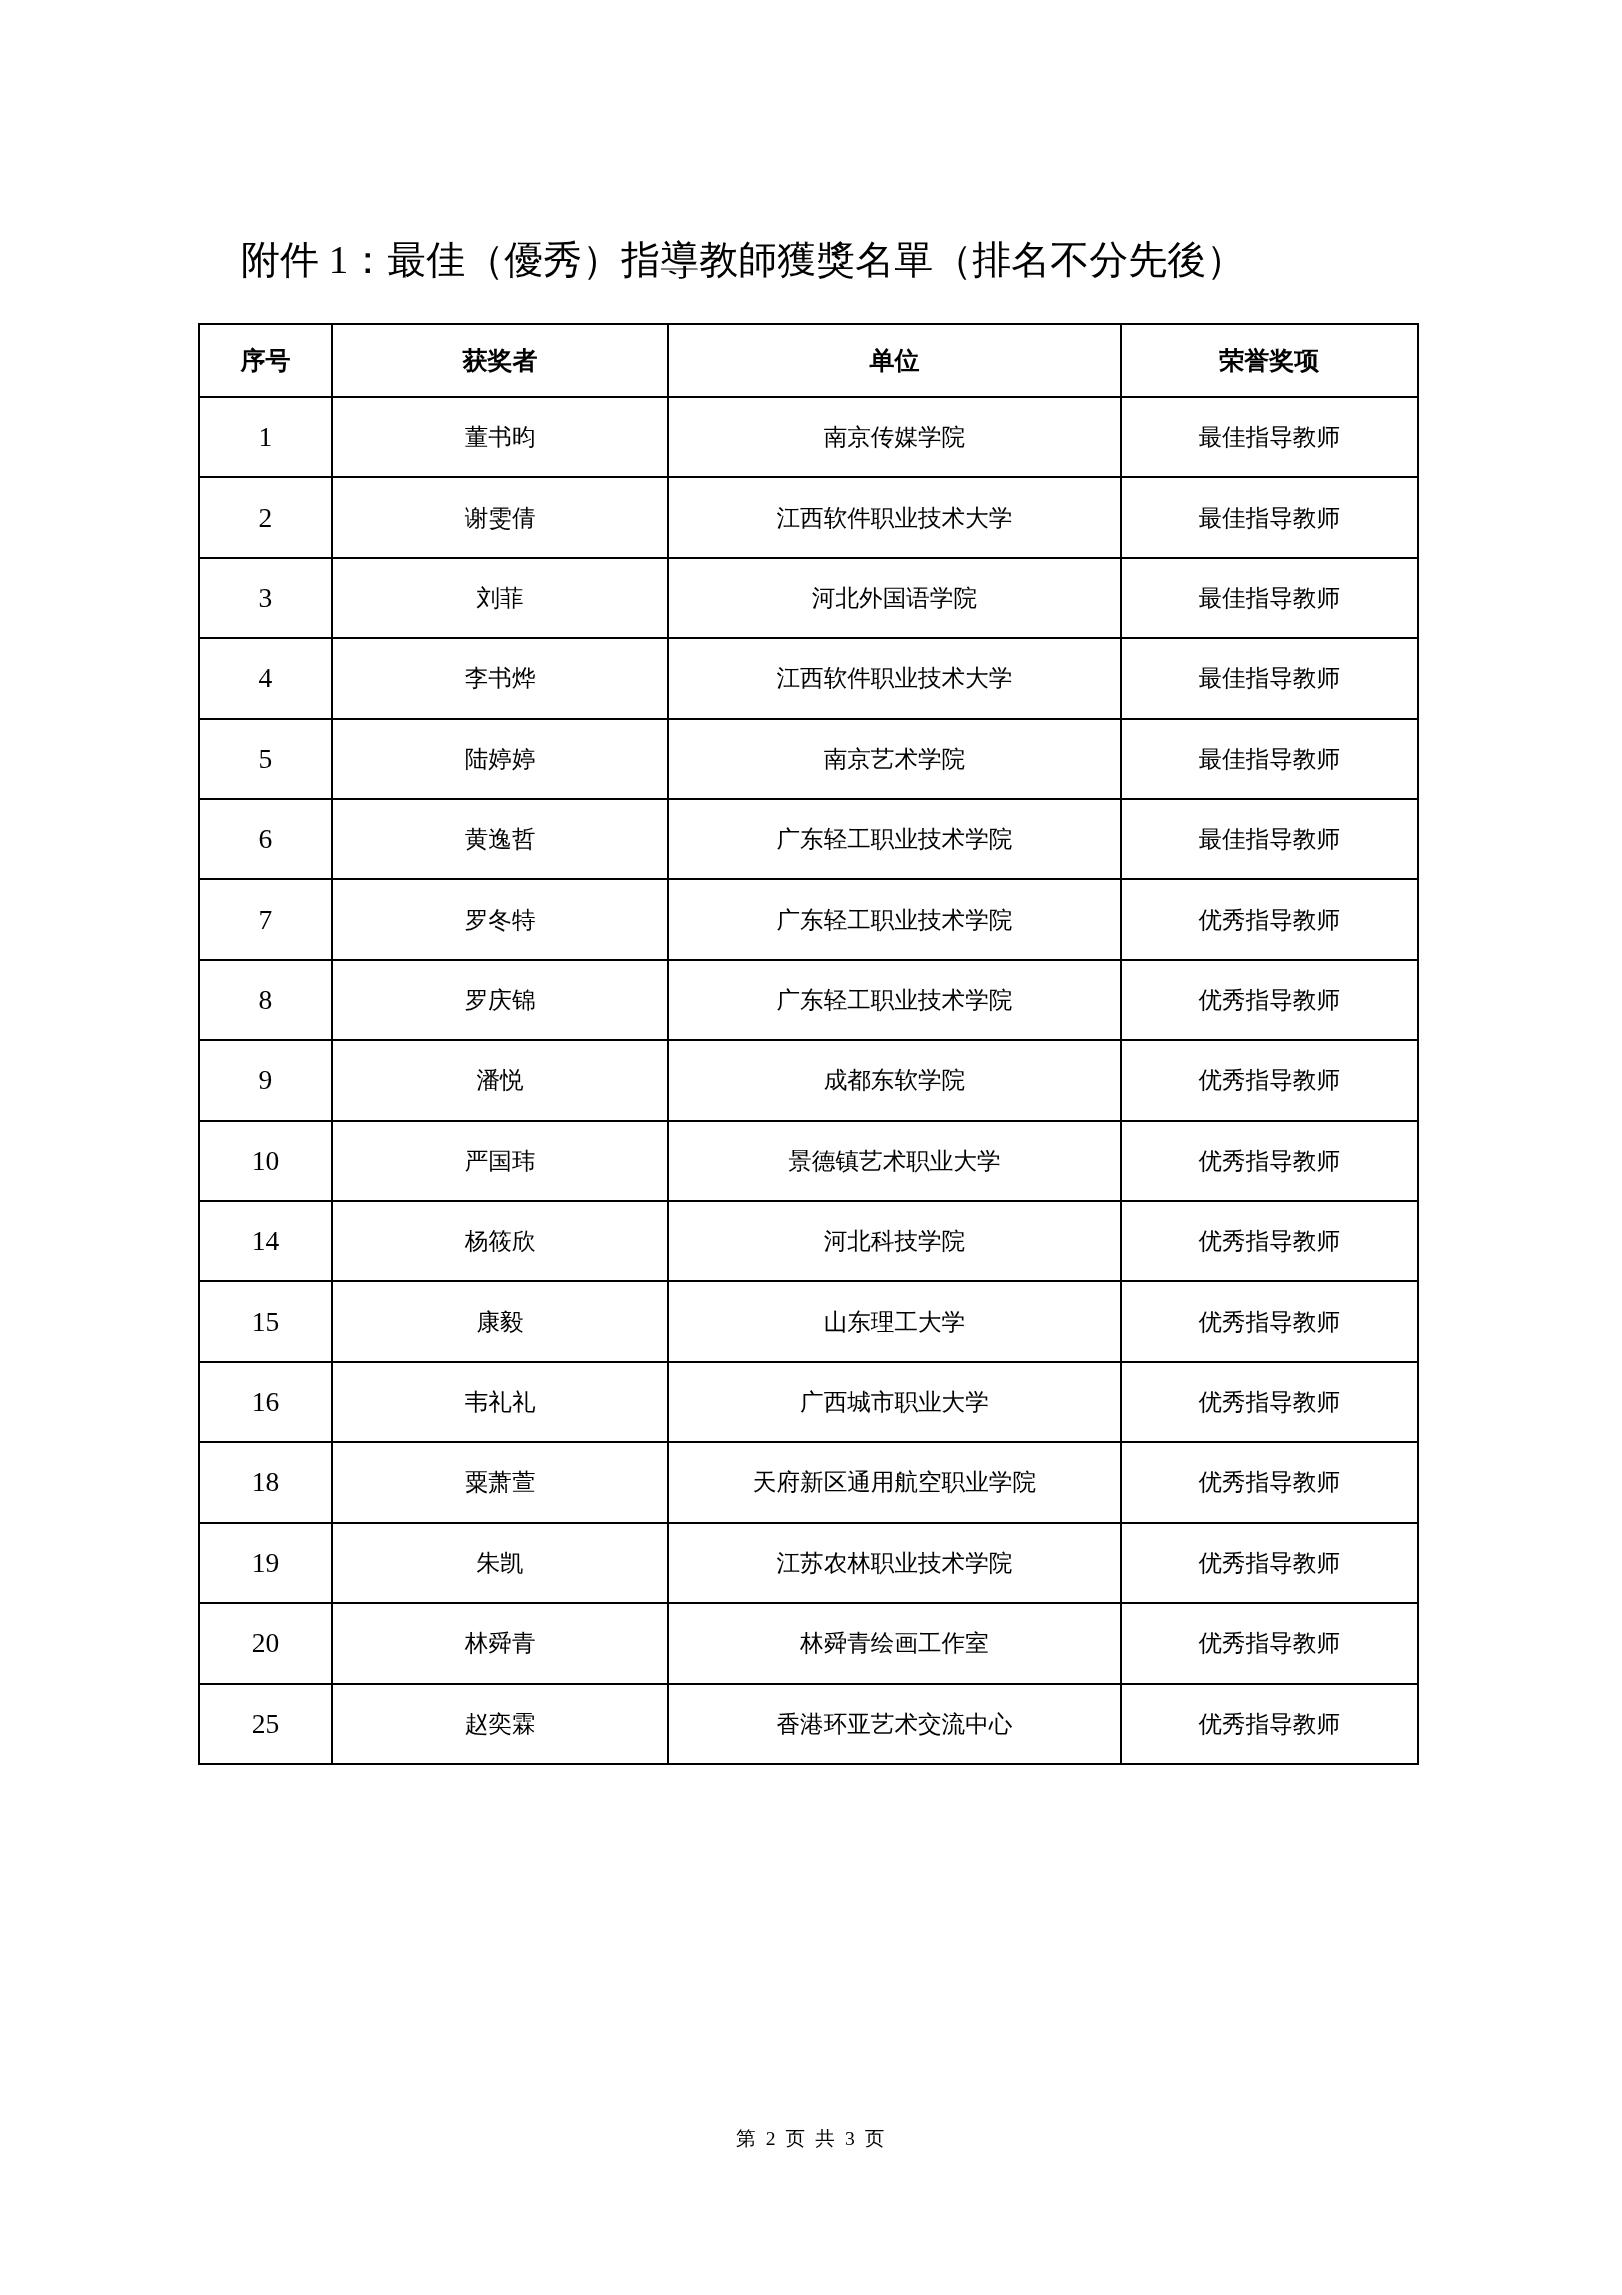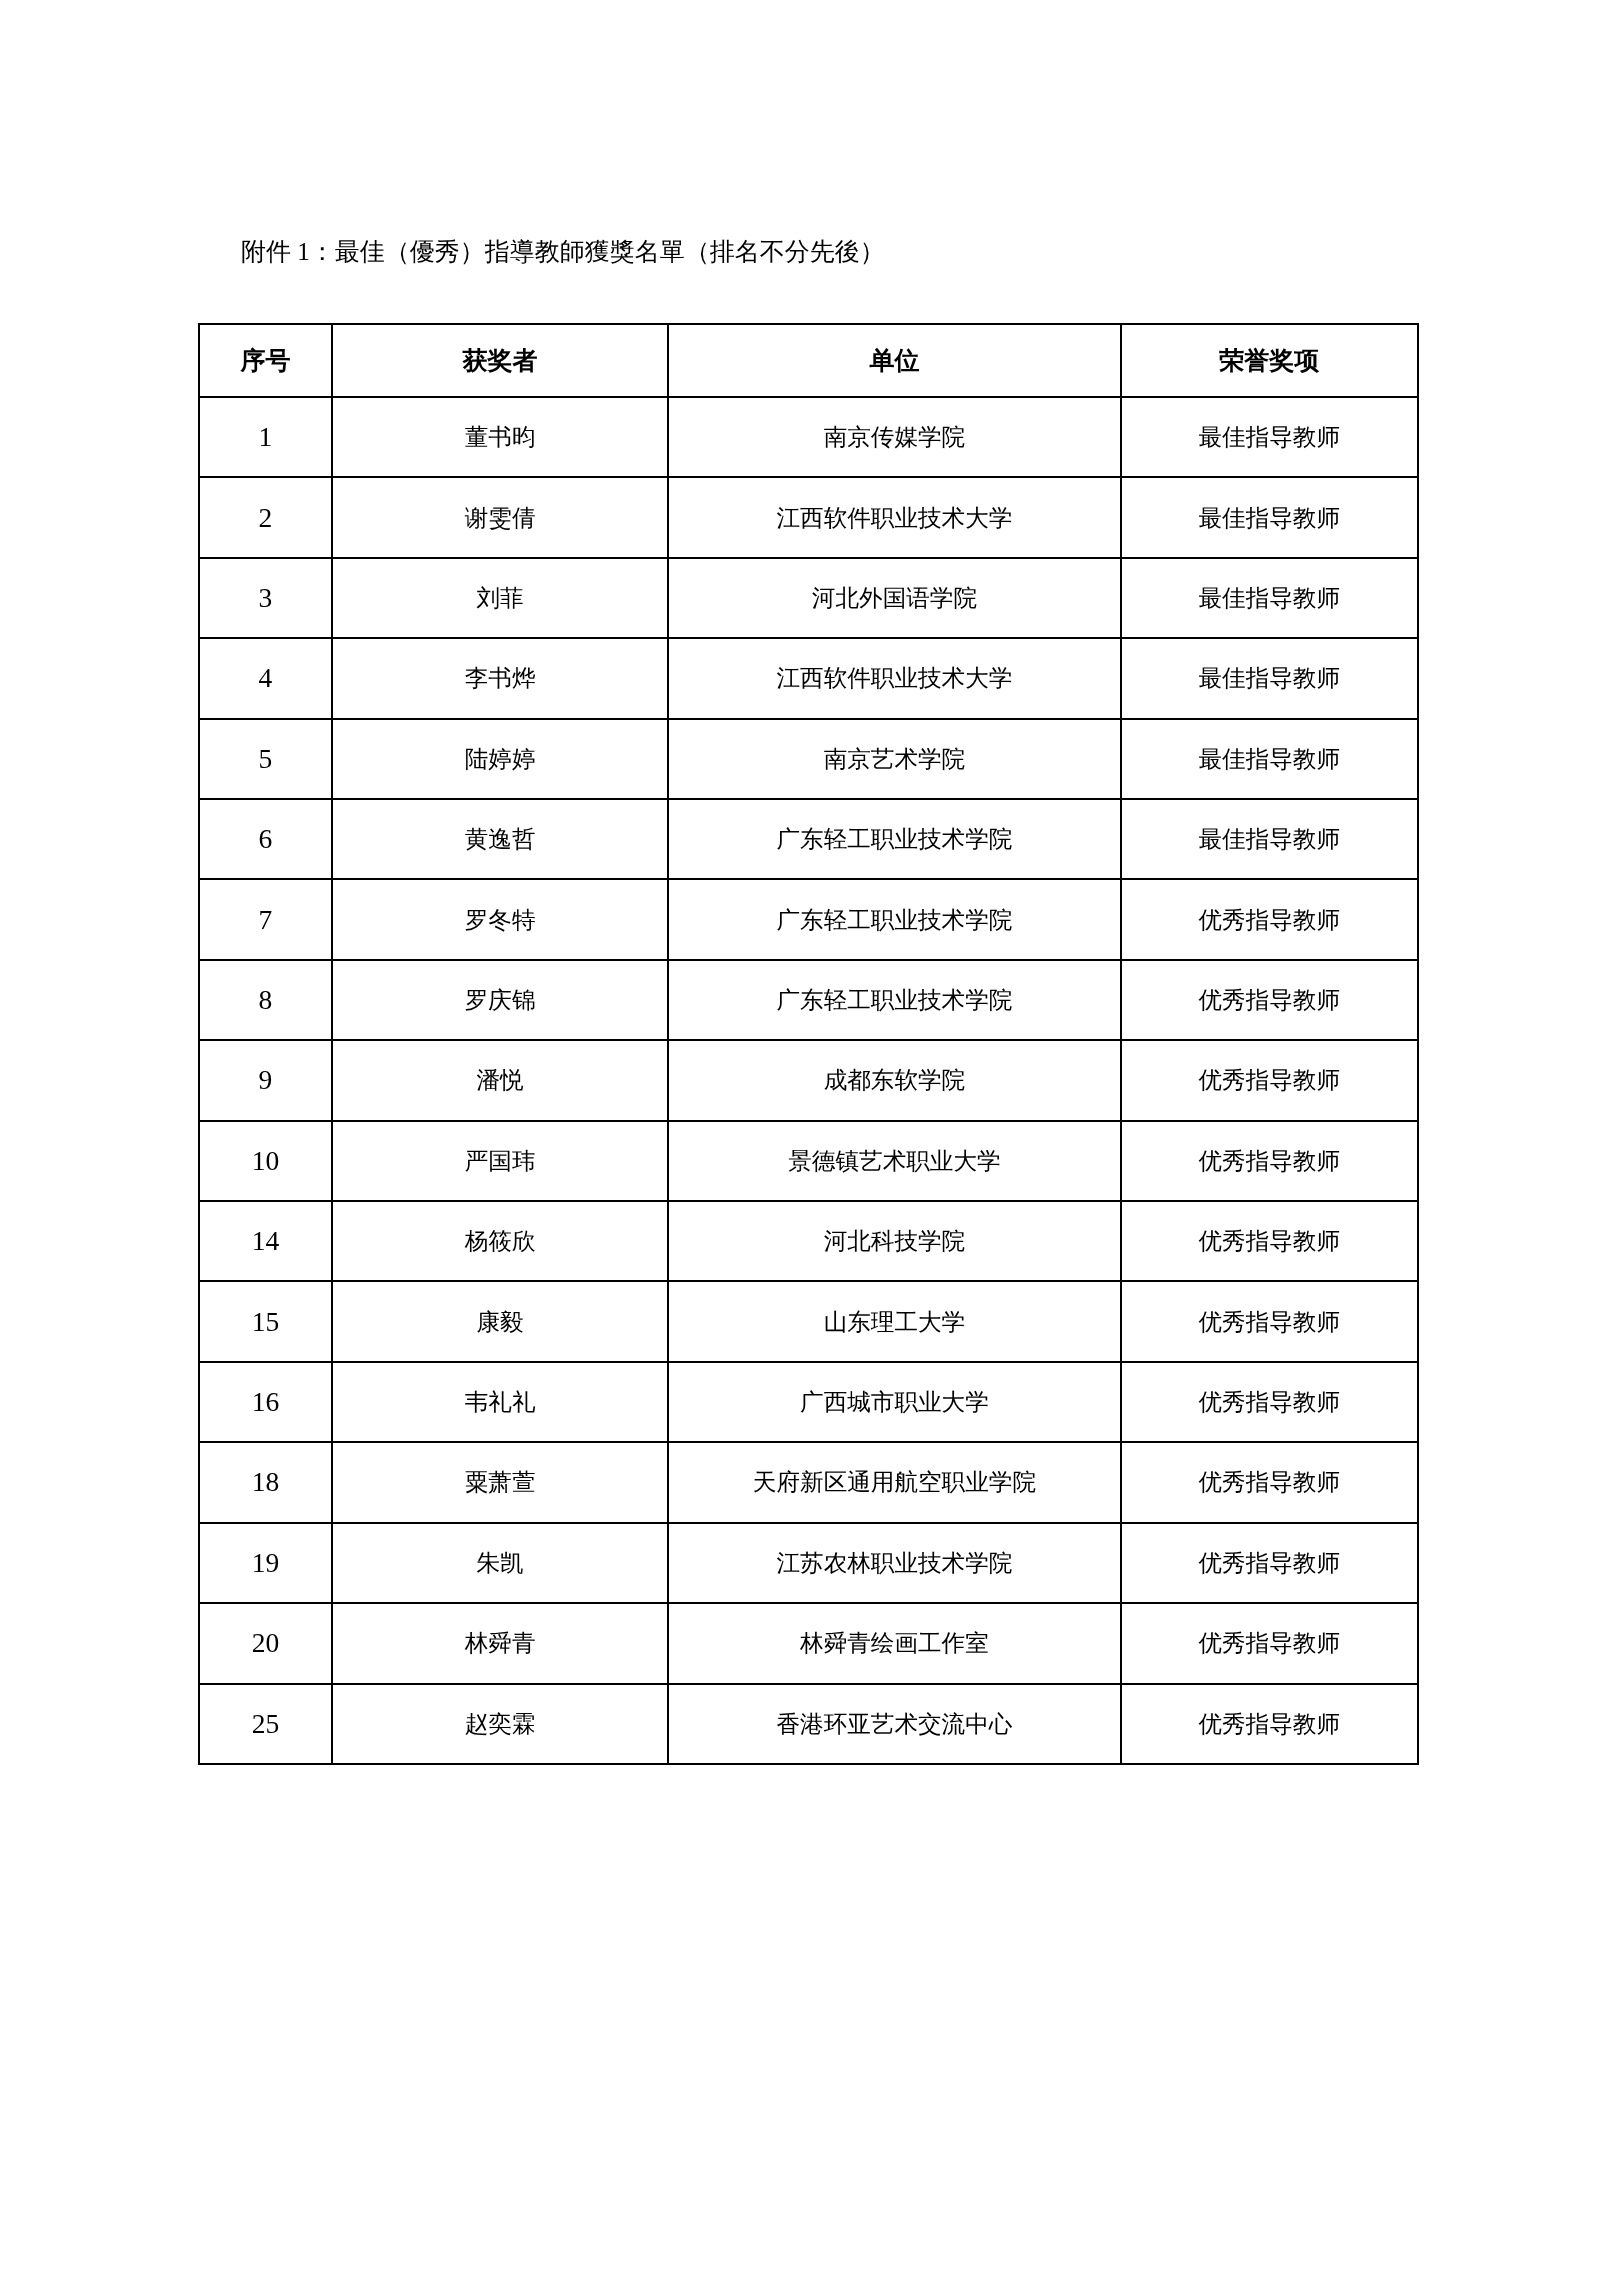--- a/index.html
+++ b/index.html
@@ -12,21 +12,21 @@
     width: 1623px;
     height: 2295px;
     background: #ffffff;
     font-family: "Liberation Serif", "DejaVu Serif", serif;
     color: #000000;
   }
   .doc-title {
     position: absolute;
     left: 241px;
     top: 237px;
-    font-size: 25px;
+    font-size: 39px;
     line-height: 1.2;
     white-space: nowrap;
     color: #000000;
   }
   table.awards {
     position: absolute;
     left: 198px;
     top: 323px;
     width: 1221px;
     height: 1442px;
@@ -189,15 +189,16 @@
       </tr>
         <tr>
         <td class="cell-index">25</td>
         <td>赵奕霖</td>
         <td>香港环亚艺术交流中心</td>
         <td>优秀指导教师</td>
       </tr>
       </tbody>
   </table>
 
+  <div class="page-footer">第 2 页 共 3 页</div>
 
 </div>
 
 
 </body></html>

